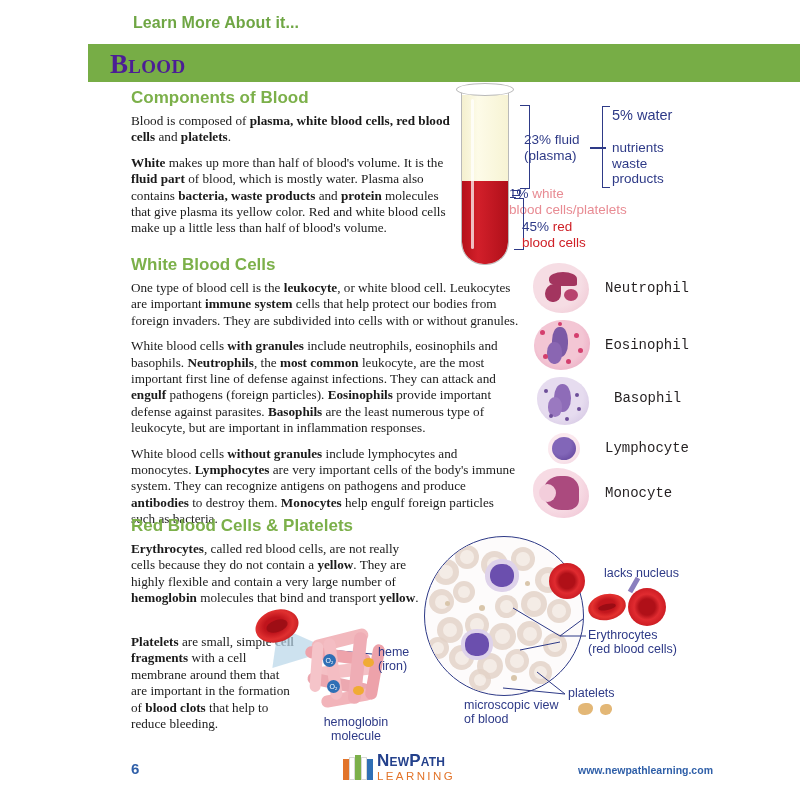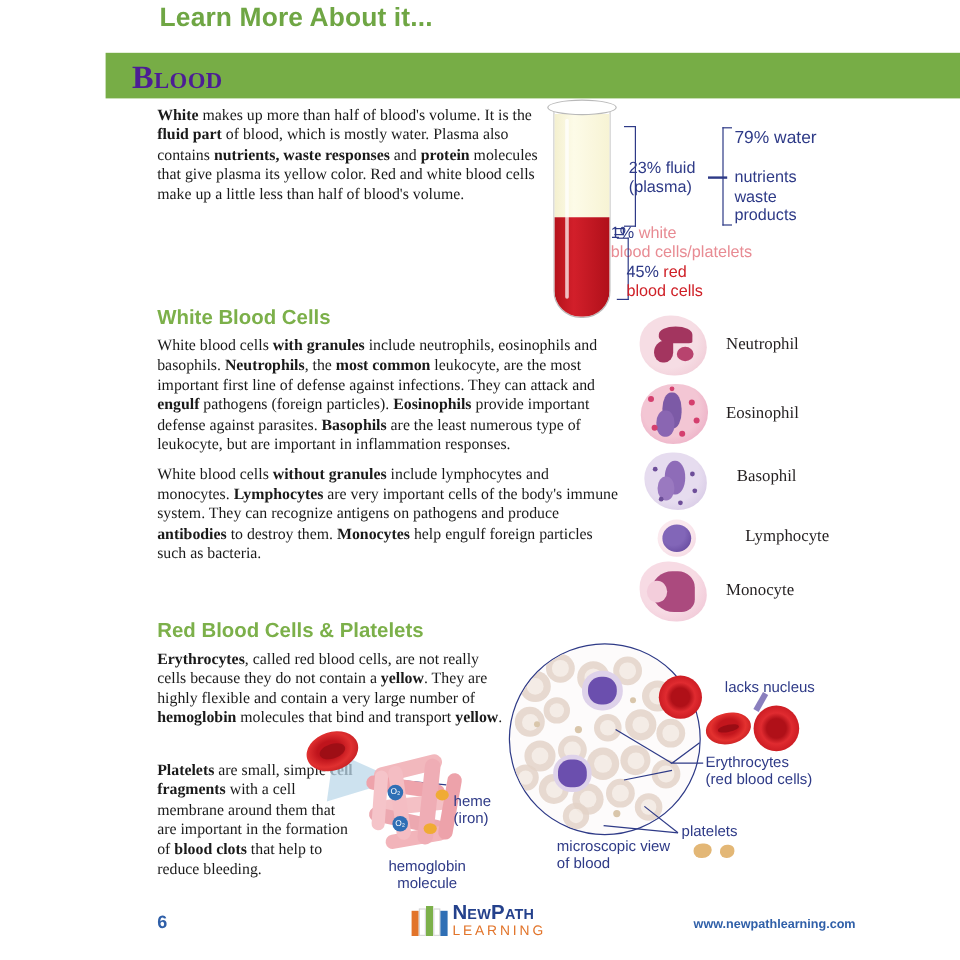--- a/index.html
+++ b/index.html
@@ -7,23 +7,23 @@
   body {
     background: #ffffff;
     font-family: "Liberation Serif", serif;
     position: relative;
     overflow: hidden;
   }
 
   
   #page-header { position: absolute; left: 0; top: 0; width: 800px; }
   .kicker {
-    position: absolute; left: 133px; top: 2px;
-    font-family: "Liberation Sans", sans-serif;
-    font-weight: bold; font-size: 22px;
+    position: absolute; left: 133px; top: 14px;
+    font-family: "Liberation Sans", sans-serif;
+    font-weight: bold; font-size: 16px;
     color: #6fa644; letter-spacing: .1px;
   }
   .title-bar {
     position: absolute; left: 88px; top: 44px;
     width: 712px; height: 38px;
     background: #77ad46;
   }
   .title-bar .title {
     position: absolute; left: 22px; top: 5px;
     color: #4c1d95;
@@ -91,21 +91,21 @@
   .tube-lbl .pink { color: #e88b93; }
   .lead { position: absolute; background: #2e3a87; }
 
   
   #sec-wbc { position: absolute; left: 131px; top: 255px; width: 390px; }
   #sec-wbc .sec-head { margin-bottom: 5px; }
 
   #wbc-figure { position: absolute; left: 533px; top: 263px; width: 250px; }
   .wbc-label {
     position: absolute;
-    font-family: Liberation Serif, serif;
+    font-family: Liberation Mono, monospace;
     font-size: 14px; color: #231f20;
   }
   .cellimg { position: absolute; }
 
   
   #sec-rbc { position: absolute; left: 131px; top: 516px; width: 300px; }
   #sec-rbc .sec-head { margin-bottom: 5px; }
   #rbc-text-a { position: absolute; left: 131px; top: 541px; width: 290px; }
   #rbc-text-b { position: absolute; left: 131px; top: 634px; width: 165px; }
 
@@ -231,54 +231,57 @@
 <body>
 
 <div id="page-header">
   <div class="kicker">Learn More About it...</div>
   <div class="title-bar">
     <div class="title">Blood</div>
   </div>
 </div>
 
 <div id="sec-components">
+  <div class="sec-head">Components of Blood</div>
   <div class="body-text">
-    <p><b>White</b> makes up more than half of blood's volume. It is the <b>fluid part</b> of blood, which is mostly water. Plasma also contains <b>nutrients, waste responses</b> and <b>protein</b> molecules that give plasma its yellow color. Red and white blood cells make up a little less than half of blood's volume.</p>
+    <p>Blood is composed of <b>plasma, white blood cells, red blood cells</b> and <b>platelets</b>.</p>
+    <p><b>White</b> makes up more than half of blood's volume. It is the <b>fluid part</b> of blood, which is mostly water. Plasma also contains <b>bacteria, waste products</b> and <b>protein</b> molecules that give plasma its yellow color. Red and white blood cells make up a little less than half of blood's volume.</p>
   </div>
 </div>
 
 <div id="tube-figure">
   <div class="tube-body">
     <div class="tube-plasma"></div>
     <div class="tube-rbc"></div>
     <div class="tube-shine"></div>
   </div>
   <div class="tube-lip"></div>
 </div>
 
 <div class="brk" style="left:520px; top:105px; width:10px; height:84px; border-width:1.5px; border-left:none;"></div>
 <div class="lead" style="left:590px; top:147px; width:16px; height:1.5px;"></div>
 <div class="tube-lbl" style="left:524px; top:132px; width:70px;">23% fluid
 (plasma)</div>
 
 <div class="brk" style="left:602px; top:106px; width:8px; height:82px; border-width:1.5px; border-right:none;"></div>
-<div class="tube-lbl" style="left:612px; top:108px; width:80px; font-size:14.5px;">79% water</div>
+<div class="tube-lbl" style="left:612px; top:108px; width:80px; font-size:14.5px;">5% water</div>
 <div class="tube-lbl" style="left:612px; top:140px; width:80px;">nutrients
 waste
 products</div>
 
 <div class="brk" style="left:512px; top:190px; width:8px; height:6px; border-width:1.4px; border-left:none;"></div>
 <div class="tube-lbl" style="left:509px; top:186px; width:150px;"><span class="pct">1%</span> <span class="pink">white</span><br><span class="pink">blood cells/platelets</span></div>
 
 <div class="brk" style="left:514px; top:198px; width:10px; height:52px; border-width:1.5px; border-left:none;"></div>
 <div class="tube-lbl" style="left:522px; top:219px; width:120px;"><span class="pct">45%</span> <span class="red">red</span><br><span class="red">blood cells</span></div>
 
 <div id="sec-wbc">
   <div class="sec-head">White Blood Cells</div>
   <div class="body-text">
+    <p>One type of blood cell is the <b>leukocyte</b>, or white blood cell. Leukocytes are important <b>immune system</b> cells that help protect our bodies from foreign invaders. They are subdivided into cells with or without granules.</p>
     <p>White blood cells <b>with granules</b> include neutrophils, eosinophils and basophils. <b>Neutrophils</b>, the <b>most common</b> leukocyte, are the most important first line of defense against infections. They can attack and <b>engulf</b> pathogens (foreign particles). <b>Eosinophils</b> provide important defense against parasites. <b>Basophils</b> are the least numerous type of leukocyte, but are important in inflammation responses.</p>
     <p>White blood cells <b>without granules</b> include lymphocytes and monocytes. <b>Lymphocytes</b> are very important cells of the body's immune system. They can recognize antigens on pathogens and produce <b>antibodies</b> to destroy them. <b>Monocytes</b> help engulf foreign particles such as bacteria.</p>
   </div>
 </div>
 
 <div id="wbc-figure">
 
   <div class="cellimg" style="left:0; top:0; width:56px; height:50px; border-radius:46% 54% 48% 52%;
               background: radial-gradient(circle at 42% 38%, #f6dde4 0 55%, #eec3d0 100%);">
     <div style="position:absolute; left:16px; top:9px; width:28px; height:14px; border-radius:50% 50% 10% 40%; background:#a3355f;"></div>
@@ -310,21 +313,21 @@
     <div style="position:absolute;left:12px;top:37px;width:4px;height:4px;border-radius:50%;background:#6d4e99;"></div>
     <div style="position:absolute;left:28px;top:40px;width:4px;height:4px;border-radius:50%;background:#6d4e99;"></div>
   </div>
   <div class="wbc-label" style="left:81px; top:127px;">Basophil</div>
 
   <div class="cellimg" style="left:15px; top:170px; width:32px; height:31px; border-radius:50%;
               background: radial-gradient(circle at 42% 38%, #fbe9ee 0 50%, #f0cfdc 100%);">
     <div style="position:absolute; left:4px; top:4px; width:24px; height:23px; border-radius:50%;
                 background: radial-gradient(circle at 38% 34%, #8266b8 0 45%, #5c3f96 100%);"></div>
   </div>
-  <div class="wbc-label" style="left:88px; top:177px;">Lymphocyte</div>
+  <div class="wbc-label" style="left:72px; top:177px;">Lymphocyte</div>
 
   <div class="cellimg" style="left:0px; top:205px; width:56px; height:50px; border-radius:42% 56% 44% 54%;
               background: radial-gradient(circle at 42% 36%, #f7dbe4 0 52%, #eec0d1 100%);">
     <div style="position:absolute; left:10px; top:8px; width:36px; height:34px;
                 border-radius:55% 45% 35% 60%; background:#ab4a7e;"></div>
     <div style="position:absolute; left:6px; top:16px; width:17px; height:18px;
                 border-radius:50%; background:#f3cddb;"></div>
   </div>
   <div class="wbc-label" style="left:72px; top:222px;">Monocyte</div>
 </div>
@@ -404,21 +407,21 @@
   <div class="hb-blob" style="left:56px; top:34px; width:11px; height:50px; transform:rotate(4deg); background:#f5c4c9;"></div>
 
   <div class="o2" style="left:68px; top:46px;">O₂</div>
   <div class="o2" style="left:72px; top:72px;">O₂</div>
   <div class="heme" style="left:108px; top:50px;"></div>
   <div class="heme" style="left:98px; top:78px;"></div>
 
   <div class="hb-caption">hemoglobin
 molecule</div>
 </div>
-<div class="dia-lbl" style="left:378px; top:645px;margin-top:16px;">heme
+<div class="dia-lbl" style="left:378px; top:645px;">heme
 (iron)</div>
 
 <div id="footer">
   <div class="page-num">6</div>
   <div class="site-url">www.newpathlearning.com</div>
 </div>
 
 <div id="brand-logo">
   <div class="book">
     <div class="pg" style="left:0;  height:21px; background:#e2742a;"></div>

